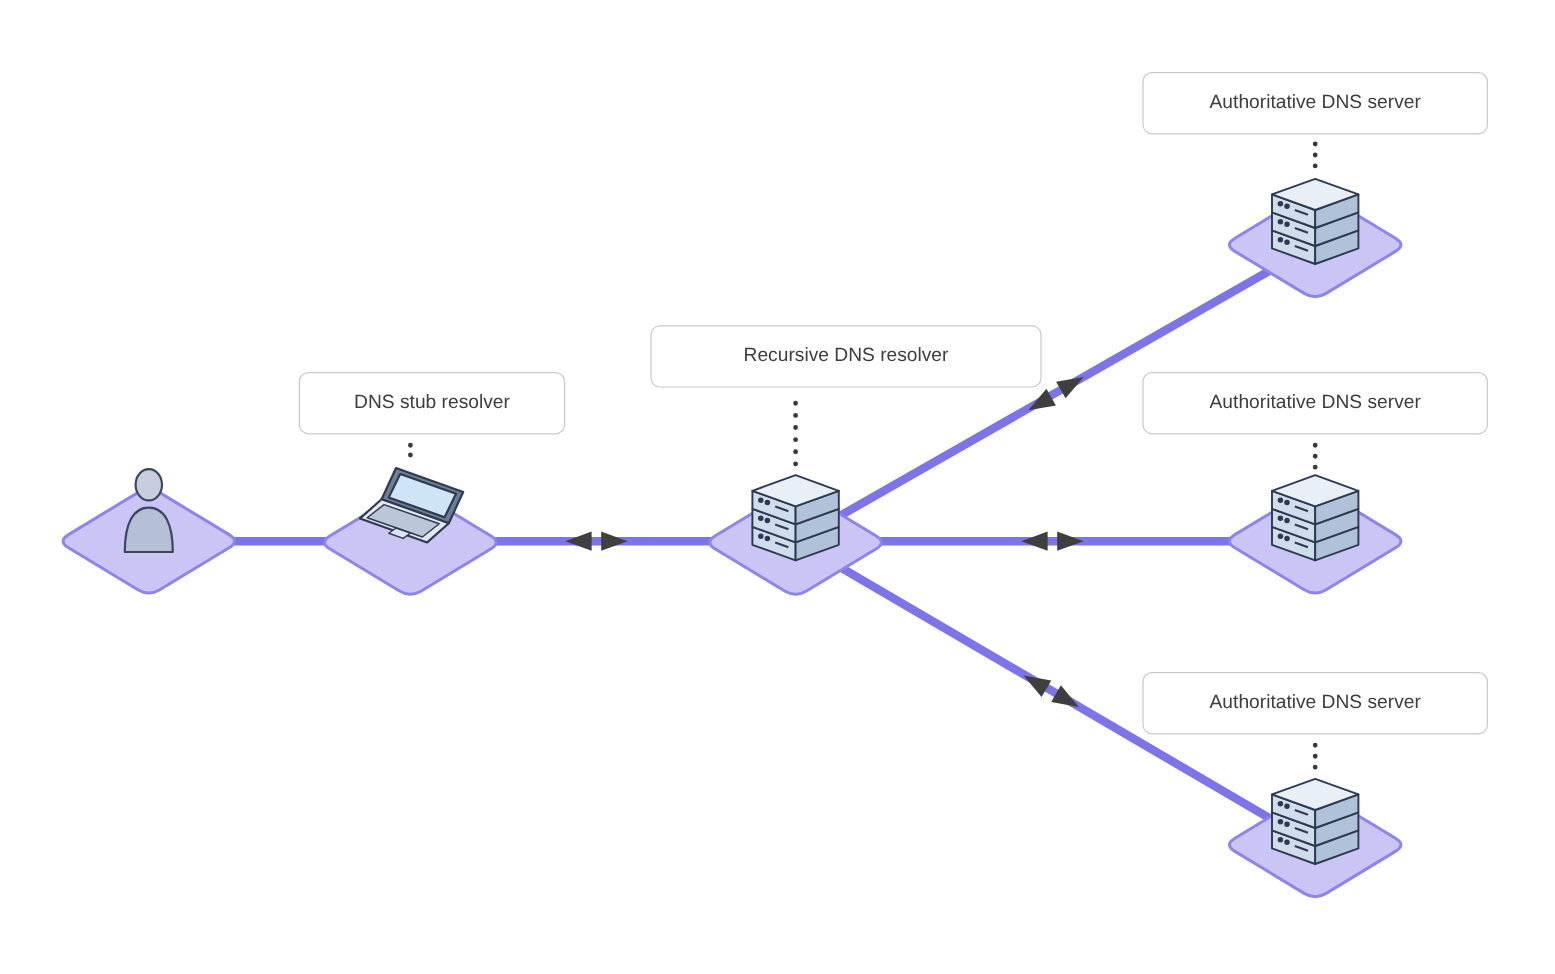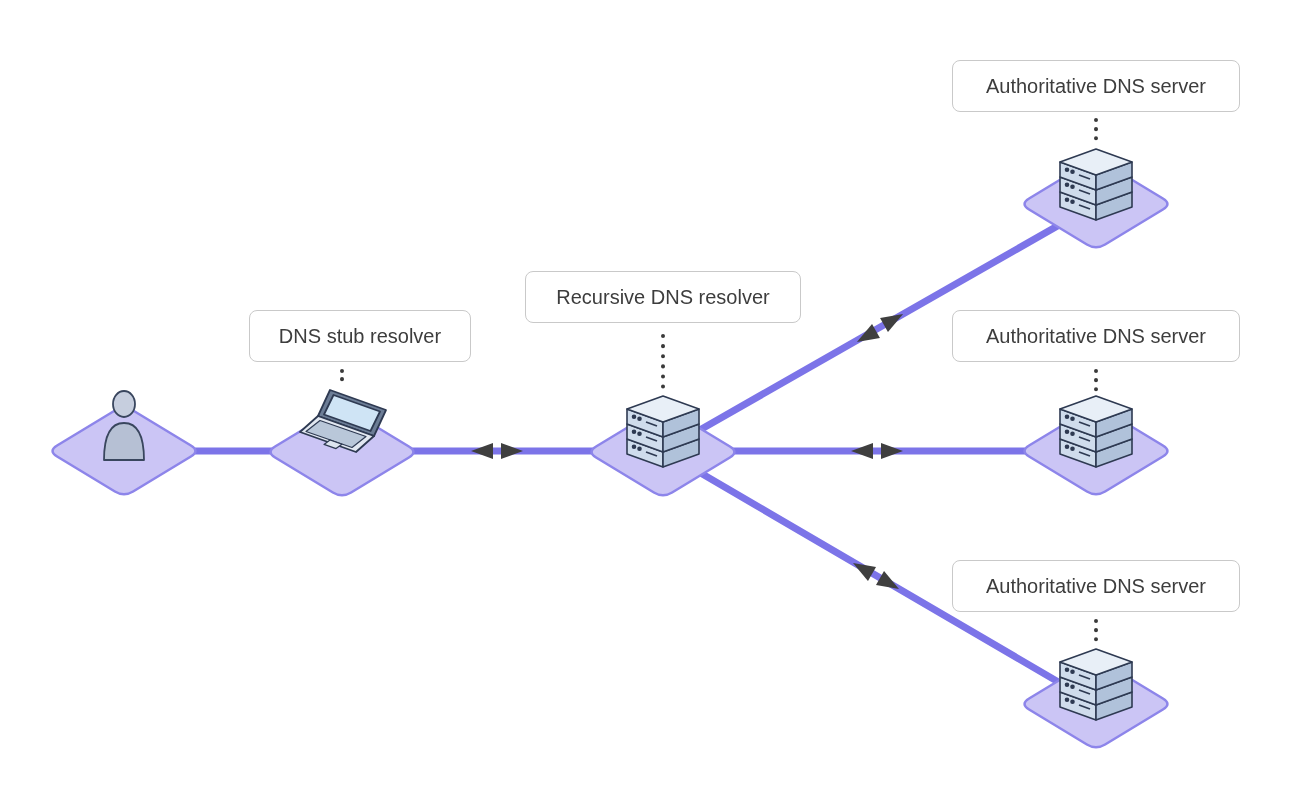--- a/index.html
+++ b/index.html
@@ -15,24 +15,24 @@
   body{font-family:"Liberation Sans",sans-serif;background:var(--canvas-bg);}
   .stage{position:relative;width:1296px;height:812px;background:var(--canvas-bg);overflow:hidden;}
   .stage svg{position:absolute;left:0;top:0;}
   .link{stroke:var(--link);stroke-width:7;stroke-linecap:round;fill:none;}
   .arrow{fill:var(--arrow);stroke:none;}
   .platform{fill:var(--platform-fill);stroke:var(--platform-stroke);stroke-width:2.5;stroke-linejoin:round;}
   .dots{stroke:#3a3a3a;stroke-width:4;stroke-linecap:round;fill:none;}
   .node-label{
     position:absolute;background:#ffffff;border:1px solid var(--label-border);
     border-radius:8px;height:52px;display:flex;align-items:center;justify-content:center;
-    font-size:20px;color:var(--label-text);box-sizing:border-box;white-space:nowrap;
+    font-size:16px;color:var(--label-text);box-sizing:border-box;white-space:nowrap;
   }
   .lbl-stub{left:230px;top:310px;width:222px;margin-left:19px;}
-  .lbl-resolver{left:525px;top:271px;width:276px;}
+  .lbl-resolver{left:542px;top:271px;width:326px;}
   .lbl-auth-top{left:952px;top:60px;width:288px;}
   .lbl-auth-middle{left:952px;top:310px;width:288px;}
   .lbl-auth-bottom{left:952px;top:560px;width:288px;}
 </style>
 </head>
 <body>
 
 <div class="stage">
 
   <svg width="1296" height="812" viewBox="0 0 1296 812">

